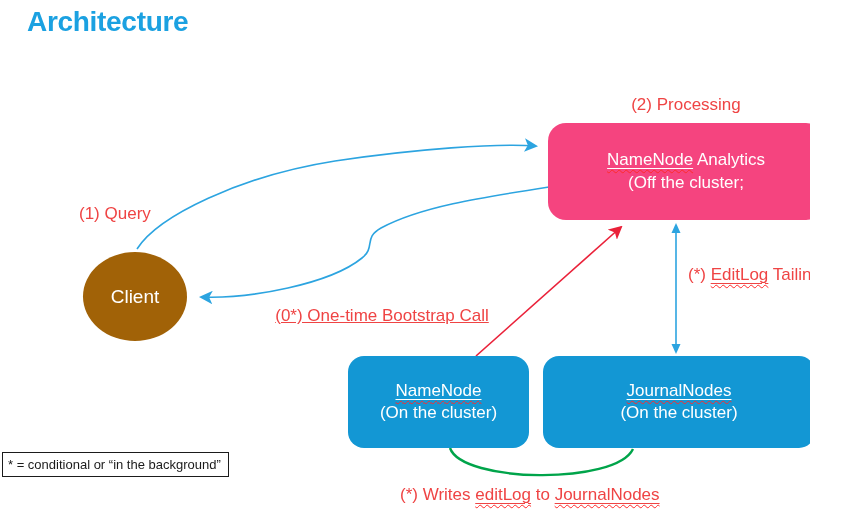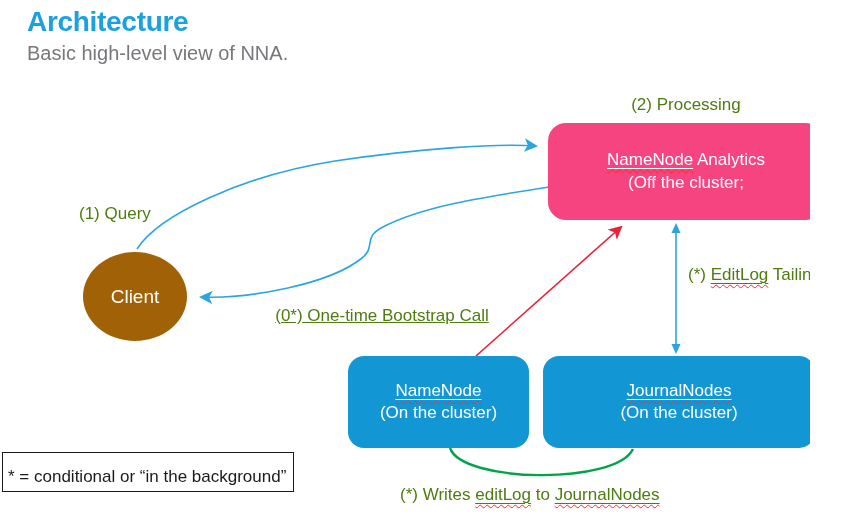--- a/index.html
+++ b/index.html
@@ -18,46 +18,45 @@
   }
   svg.overlay{position:absolute;left:0;top:0;pointer-events:none;}
   .node{
     position:absolute;display:flex;flex-direction:column;
     align-items:center;justify-content:center;text-align:center;
     color:#ffffff;font-size:17px;line-height:1.32;
   }
   .box{background:#1397D4;border-radius:16px;}
   .pink{background:#F5447F;border-radius:18px;}
   .circle{background:#a16207;border-radius:50%;font-size:19px;}
-  .lbl{position:absolute;font-size:17px;color:#4d7c0f;white-space:nowrap;line-height:1.25;}
+  .lbl{position:absolute;font-size:17px;color:#ef4444;white-space:nowrap;line-height:1.25;}
   .center{text-align:center;}
   
   .sq{
     text-decoration-line:underline;text-decoration-style:wavy;
     text-decoration-color:#ff2a2a;text-decoration-thickness:1px;
     text-underline-offset:4px;
   }
   .sq>.w{
     text-decoration-line:underline;text-decoration-style:solid;
     text-decoration-color:currentColor;text-decoration-thickness:1px;
     text-underline-offset:2.5px;
   }
   .footnote{
     position:absolute;left:2px;top:452px;
-    border:1.3px solid #1b1b1b;padding:14px 7px 4px 5px;
-    font-size:17px;color:#1b1b1b;white-space:nowrap;background:#fff;
+    border:1.3px solid #1b1b1b;padding:4px 7px 4px 5px;
+    font-size:13px;color:#1b1b1b;white-space:nowrap;background:#fff;
   }
 </style>
 </head>
 <body>
 
 <div class="canvas">
 
   <div class="title">Architecture</div>
-  <div class="subtitle">Basic high-level view of NNA.</div>
 
   <svg class="overlay" width="861" height="526" viewBox="0 0 861 526">
     <defs>
       <marker id="mb" viewBox="0 0 10 10" refX="8.5" refY="5" markerWidth="8.5" markerHeight="8.5" orient="auto">
         <path d="M0,0 L10,5 L0,10 L2.5,5 z" fill="#2CA4E0"></path>
       </marker>
       <marker id="mr" viewBox="0 0 10 10" refX="8.5" refY="5" markerWidth="8.5" markerHeight="8.5" orient="auto">
         <path d="M0,0 L10,5 L0,10 L2.5,5 z" fill="#EA2139"></path>
       </marker>
     </defs>

